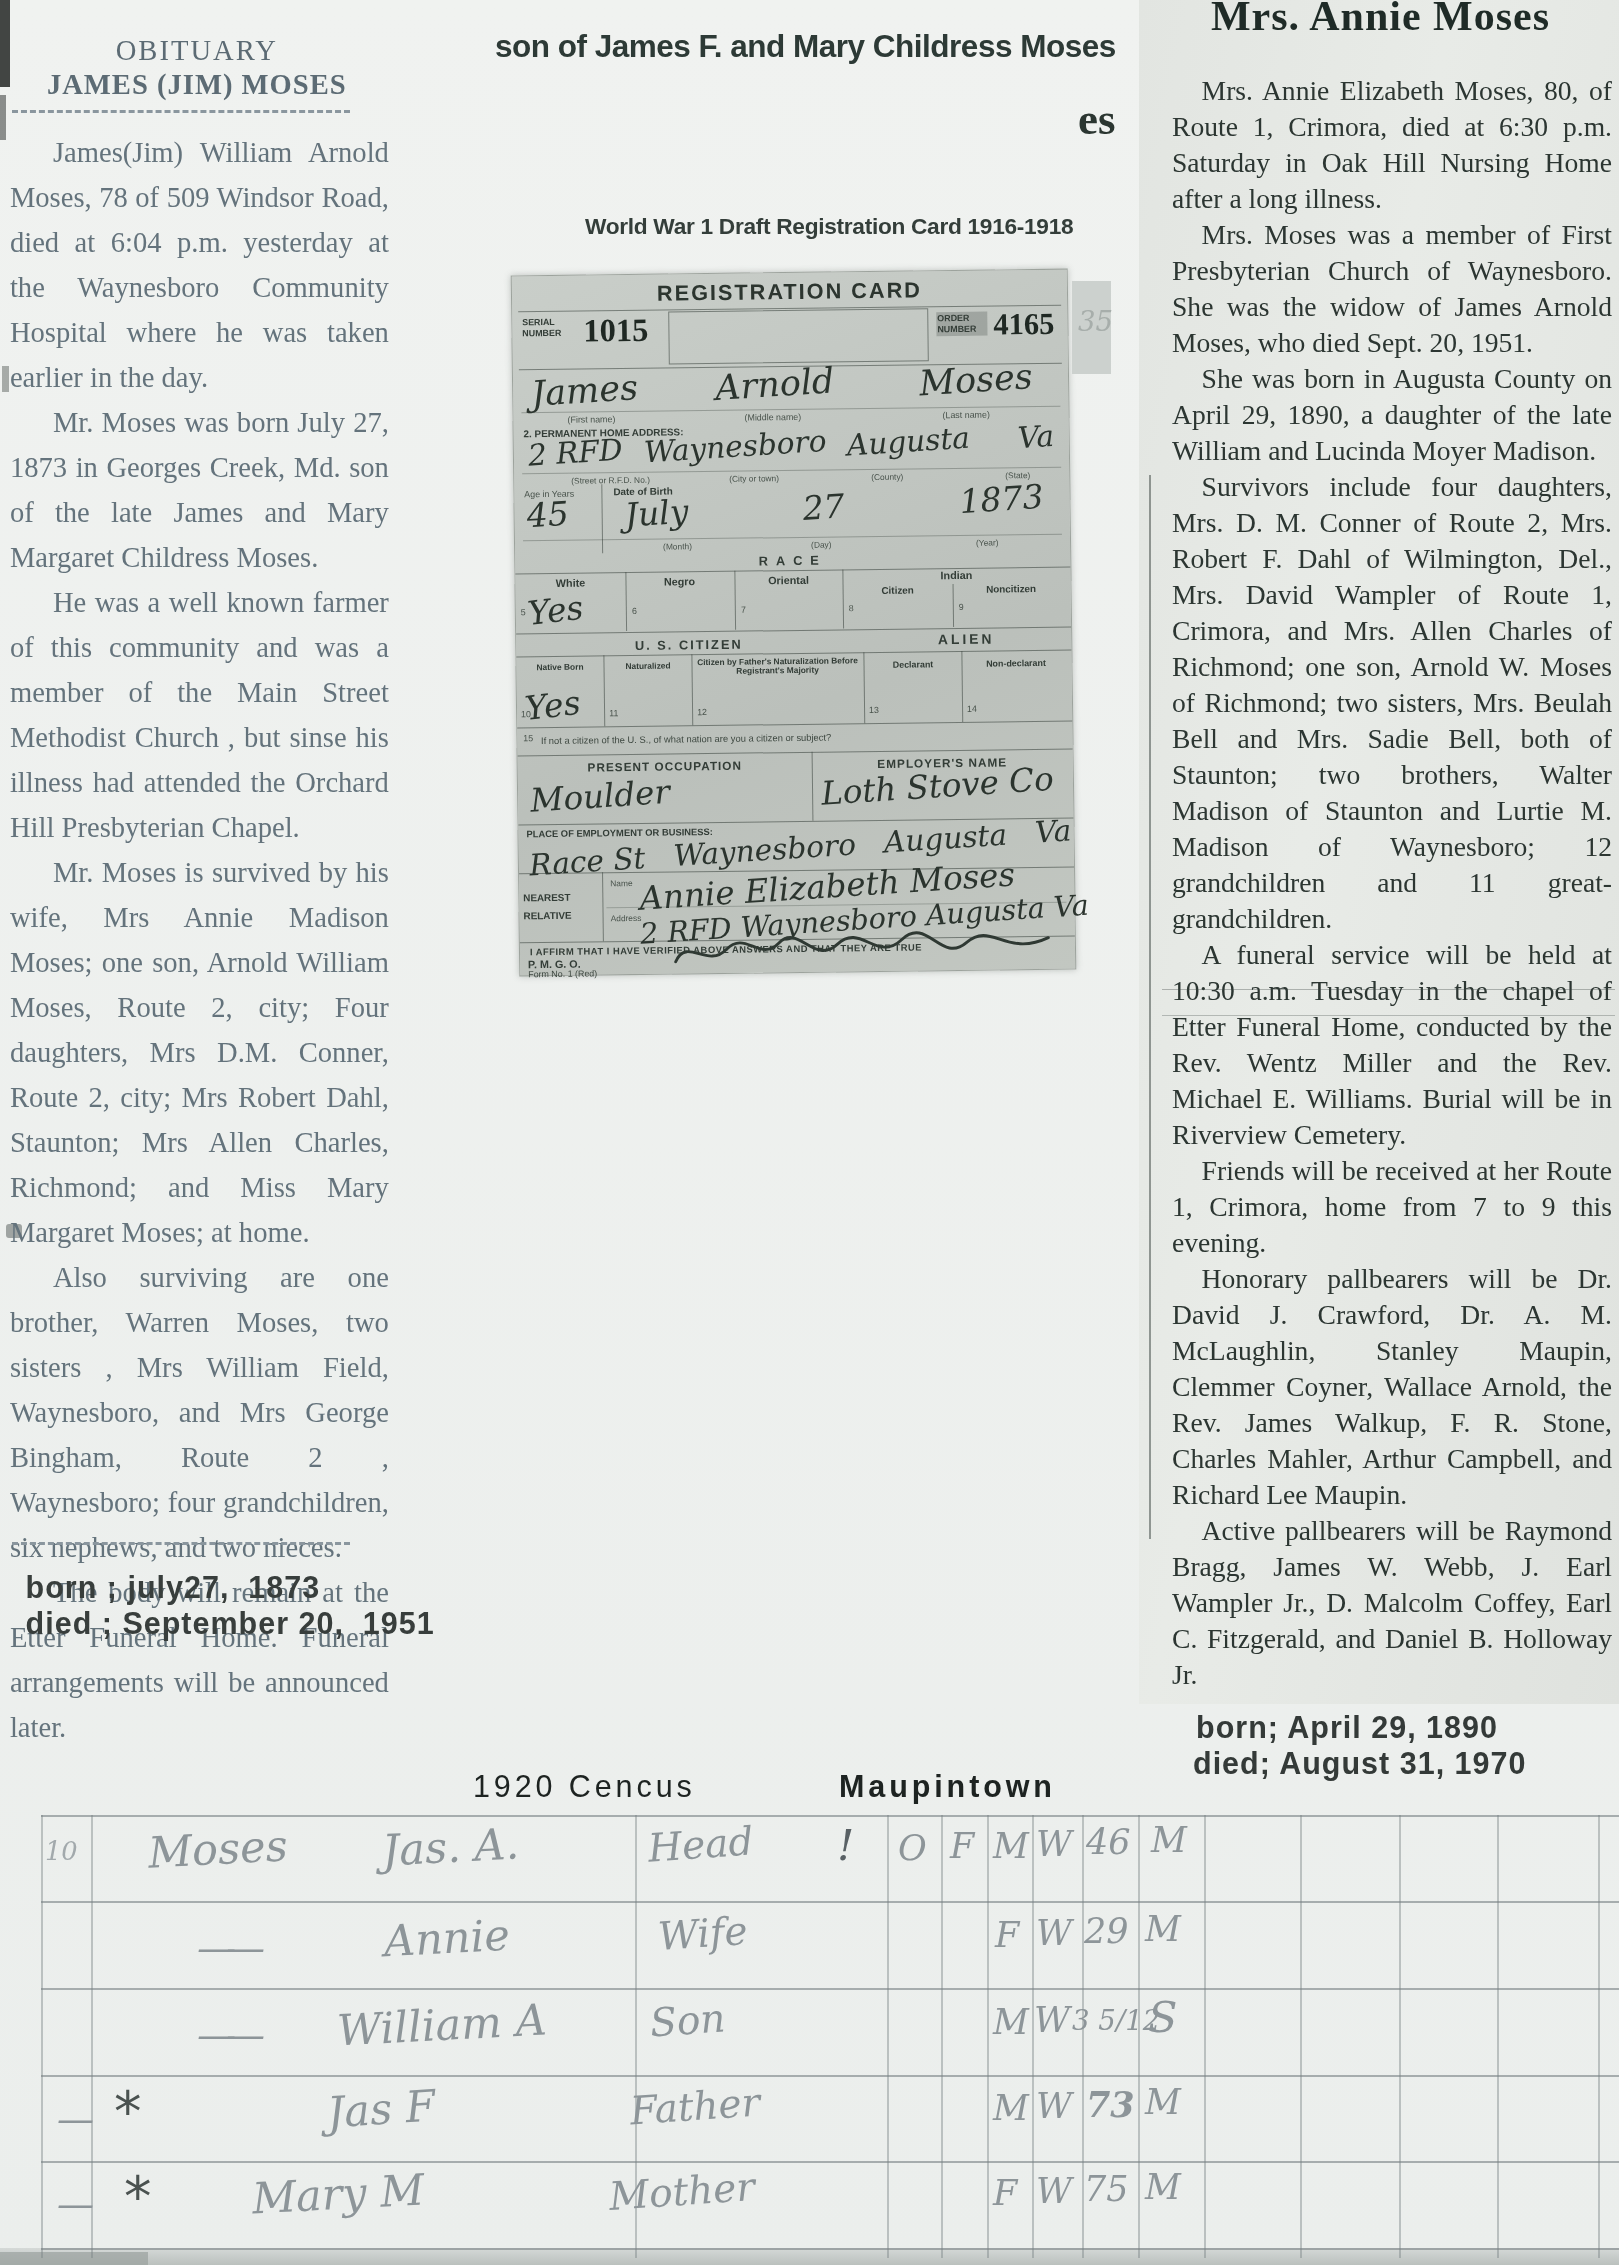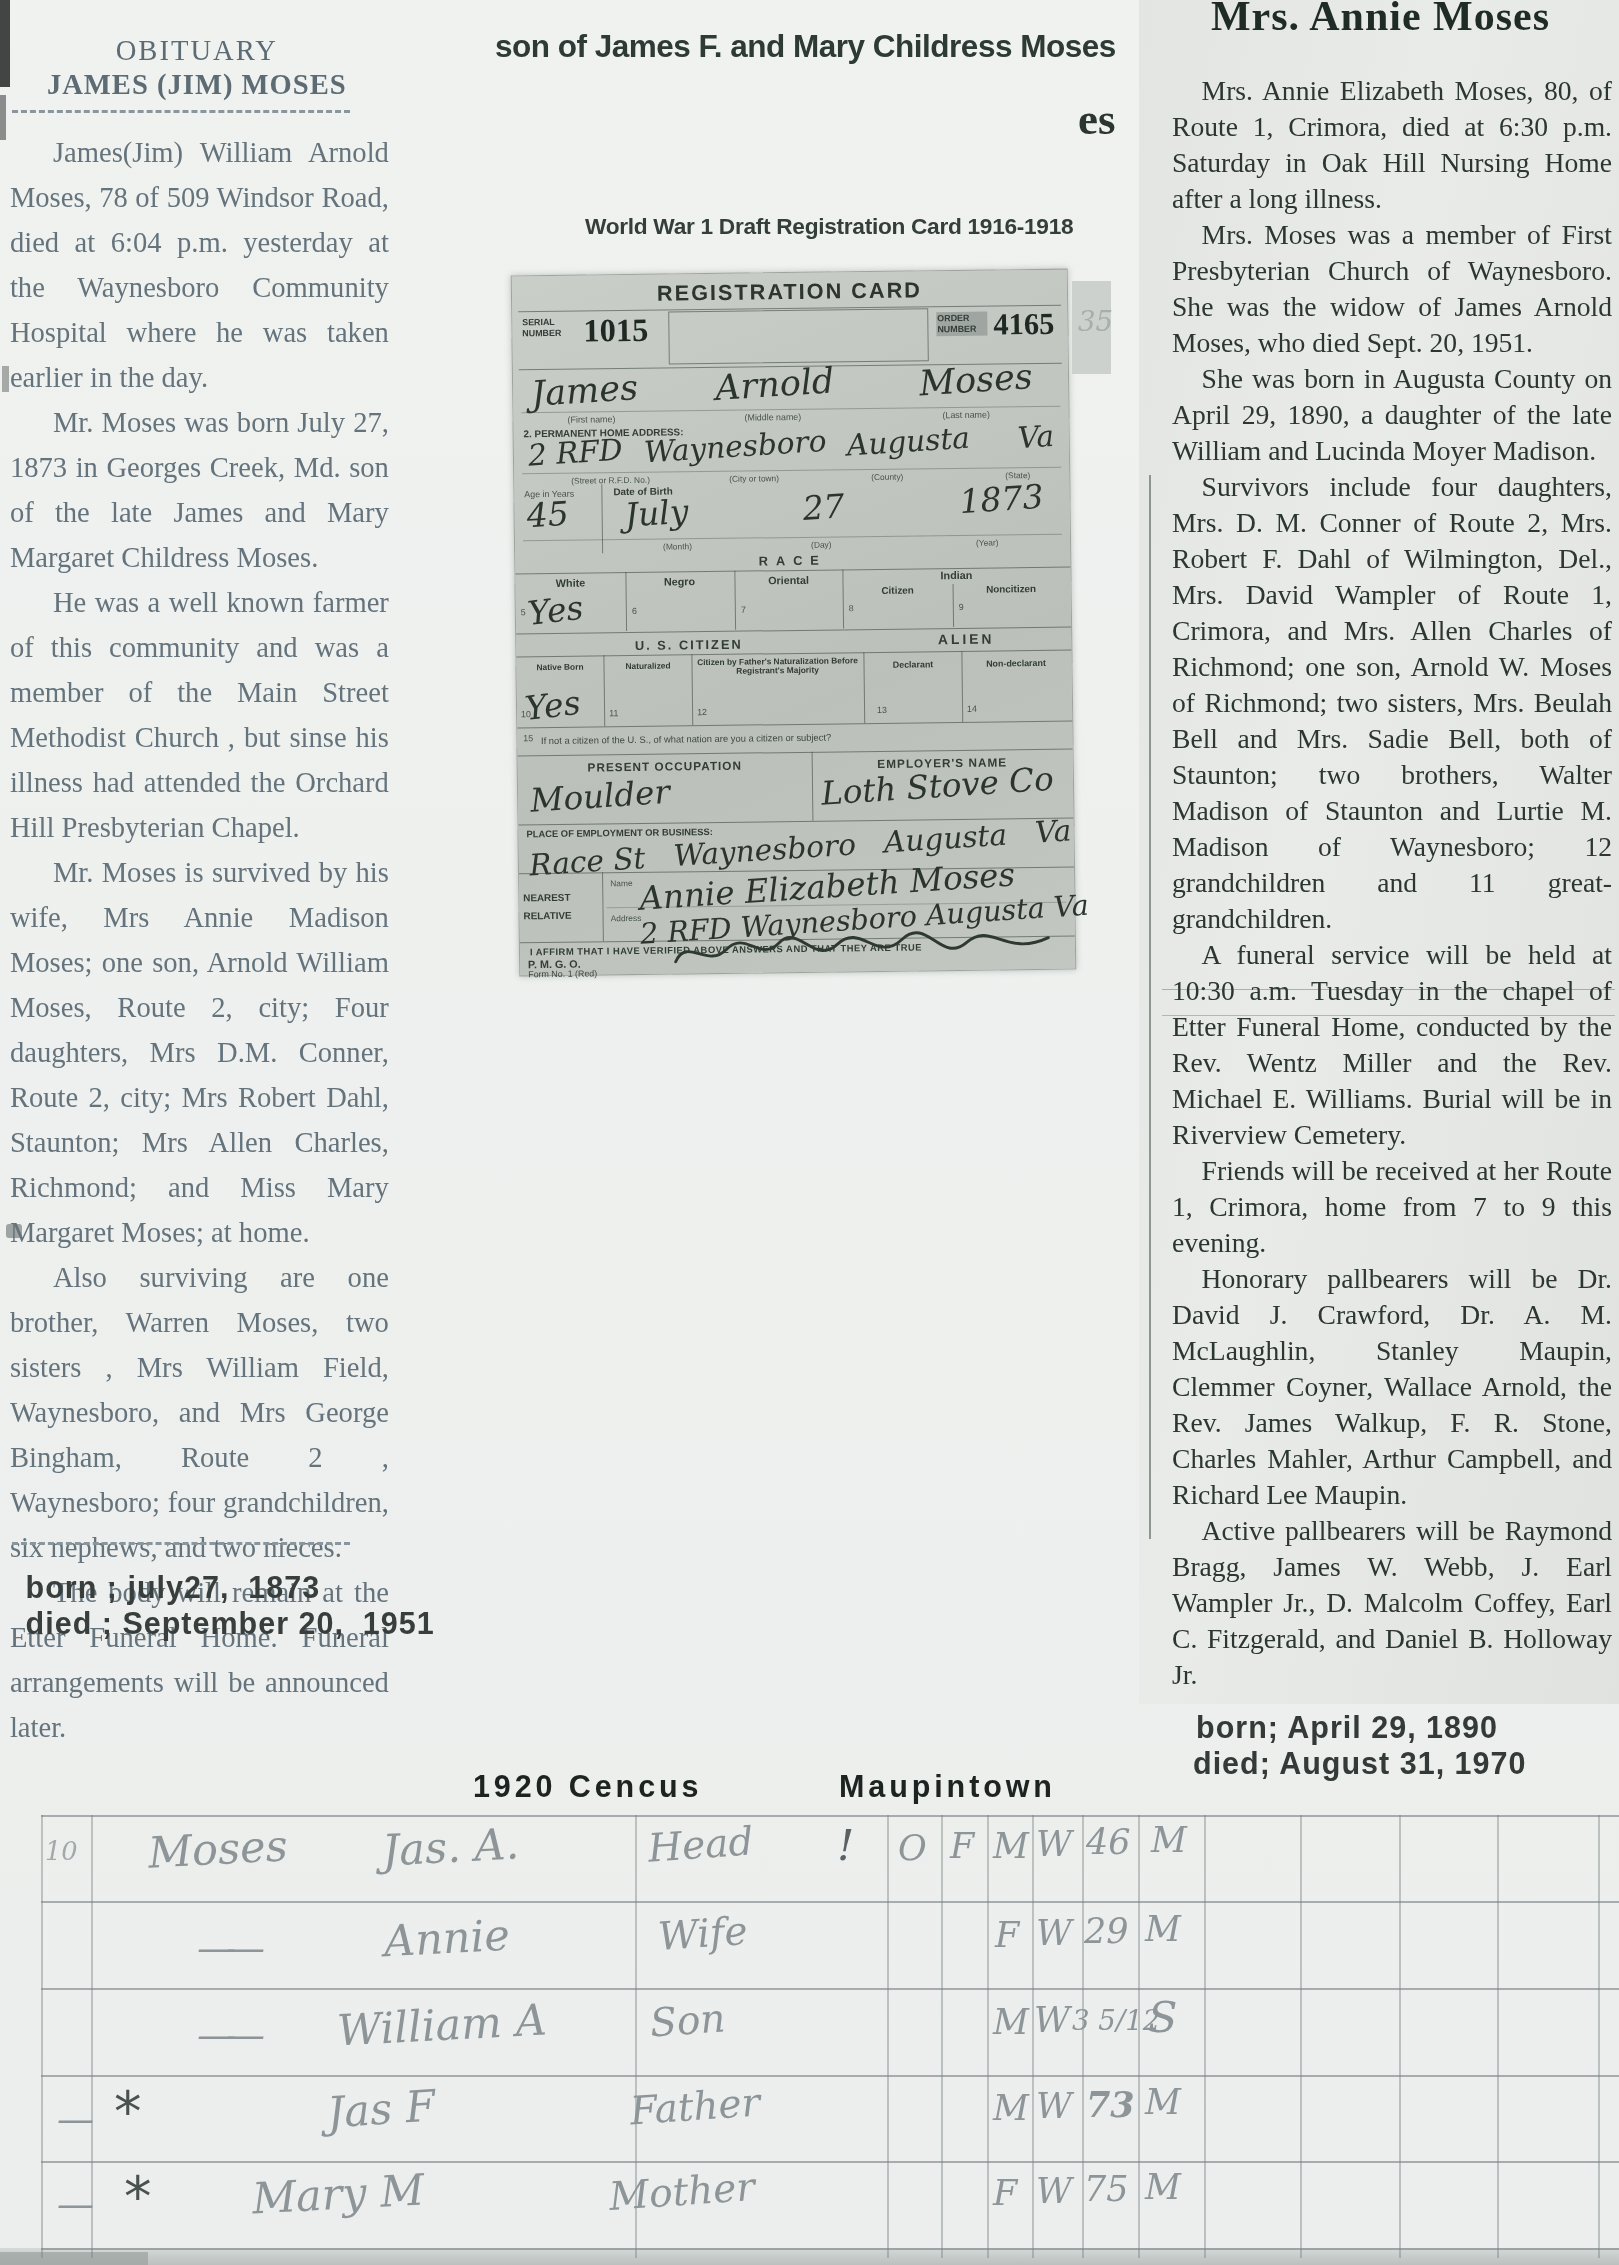--- a/index.html
+++ b/index.html
@@ -129,21 +129,21 @@
     <div class="cl" style="left:347px;top:380px;width:1px;height:71px;"></div>
     <div class="cl" style="left:445px;top:380px;width:1px;height:71px;"></div>
     <div class="clab" style="left:0;top:386px;width:87px;text-align:center;font-size:8.4px;">Native Born</div>
     <div class="clab" style="left:87px;top:386px;width:89px;text-align:center;font-size:8.4px;">Naturalized</div>
     <div class="clab" style="left:179px;top:384px;width:164px;text-align:center;font-size:8.4px;line-height:9.4px;">Citizen by Father's Naturalization Before Registrant's Majority</div>
     <div class="clab" style="left:347px;top:388px;width:99px;text-align:center;font-size:8.9px;">Declarant</div>
     <div class="clab" style="left:445px;top:388px;width:109px;text-align:center;font-size:8.9px;">Non-declarant</div>
     <div class="csub" style="left:3.9px;top:433px;font-size:8.9px;">10</div>
     <div class="csub" style="left:92px;top:433px;font-size:8.9px;">11</div>
     <div class="csub" style="left:180px;top:433px;font-size:8.9px;">12</div>
-    <div class="csub" style="left:360px;top:433px;font-size:8.9px;">13</div>
+    <div class="csub" style="left:352px;top:433px;font-size:8.9px;">13</div>
     <div class="csub" style="left:450px;top:433px;font-size:8.9px;">14</div>
     <div class="chand" style="left:7.9px;top:410px;font-size:33px;transform:rotate(-6deg);">Yes</div>
     <div class="cl" style="left:0;top:451px;width:555px;height:1px;"></div>
 
     <div class="csub" style="left:5.9px;top:457px;font-size:8.9px;">15</div>
     <div class="csub" style="left:23.6px;top:459px;font-size:9.4px;color:#3c463f;">If not a citizen of the U. S., of what nation are you a citizen or subject?</div>
     <div class="cl" style="left:0;top:479px;width:555px;height:1px;"></div>
 
     <div class="cl" style="left:294px;top:479px;width:1px;height:69px;"></div>
     <div class="clab" style="left:0;top:485px;width:294px;text-align:center;font-size:11.8px;letter-spacing:1px;">PRESENT OCCUPATION</div>
@@ -191,21 +191,21 @@
     <p>Honorary pallbearers will be Dr. David J. Crawford, Dr. A. M. McLaughlin, Stanley Maupin, Clemmer Coyner, Wallace Arnold, the Rev. James Walkup, F. R. Stone, Charles Mahler, Arthur Campbell, and Richard Lee Maupin.</p>
     <p>Active pallbearers will be Raymond Bragg, James W. Webb, J. Earl Wampler Jr., D. Malcolm Coffey, Earl C. Fitzgerald, and Daniel B. Holloway Jr.</p>
   </div>
 
   <div class="abs" style="left:1162px;top:989px;width:453px;height:1px;background:rgba(60,70,66,0.35);"></div>
   <div class="abs" style="left:1162px;top:1015px;width:453px;height:1px;background:rgba(60,70,66,0.3);"></div>
 
   <div class="abs sans typed" style="left:1196px;top:1710px;font-size:30.5px;color:#343a38;">born; April 29, 1890</div>
   <div class="abs sans typed" style="left:1193px;top:1746px;font-size:30.5px;color:#343a38;">died; August 31, 1970</div>
 
-  <div class="abs sans" style="left:473px;top:1769px;font-size:30.5px;font-weight:bold;letter-spacing:3.9px;color:#1d2321;white-space:nowrap;">1920 Cencus</div>
+  <div class="abs sans" style="left:473px;top:1769px;font-size:30.5px;font-weight:normal;letter-spacing:3.9px;color:#1d2321;white-space:nowrap;">1920 Cencus</div>
   <div class="abs sans" style="left:839px;top:1769px;font-size:30.5px;font-weight:bold;letter-spacing:3.9px;color:#1d2321;white-space:nowrap;">Maupintown</div>
 
   <div class="hline" style="left:41px;top:1815px;width:1578px;"></div>
   <div class="hline" style="left:41px;top:1901px;width:1578px;"></div>
   <div class="hline" style="left:41px;top:1988px;width:1578px;"></div>
   <div class="hline" style="left:41px;top:2075px;width:1578px;"></div>
   <div class="hline" style="left:41px;top:2161px;width:1578px;"></div>
   <div class="hline" style="left:41px;top:2248px;width:1578px;"></div>
   <div class="vline" style="left:41px;top:1815px;height:443px;"></div>
   <div class="vline" style="left:91px;top:1815px;height:443px;"></div>

